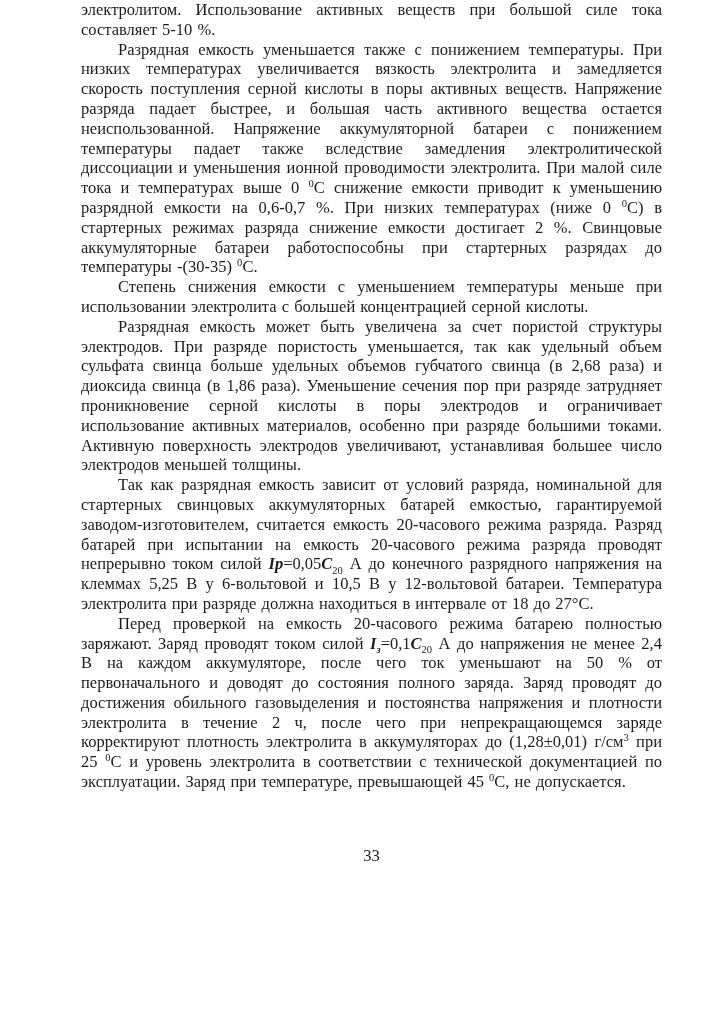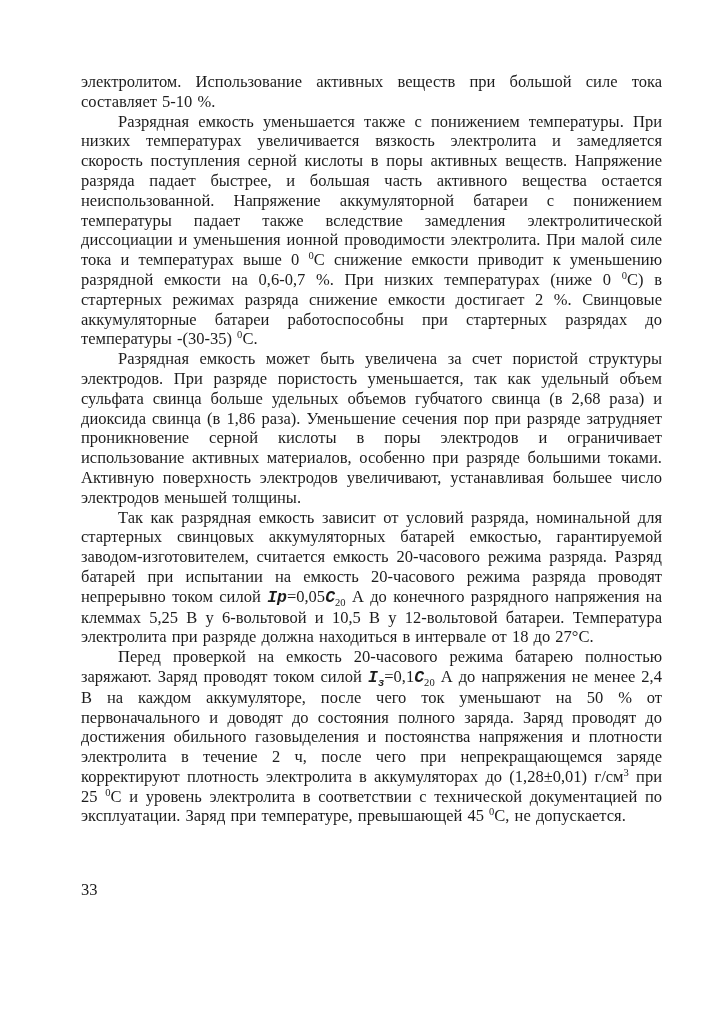--- a/index.html
+++ b/index.html
@@ -11,60 +11,60 @@
     width: 724px;
     height: 1024px;
     overflow: hidden;
     font-family: "Liberation Serif", "DejaVu Serif", serif;
     color: #1c1c1c;
     position: relative;
   }
   .page {
     width: 581px;
     margin-left: 81px;
-    padding-top: 72px;
     box-sizing: content-box;
   }
   .para {
     font-size: 16.5px;
     line-height: 19.8px;
     text-align: justify;
     margin: 0;
     word-spacing: 1px;
   }
   .para.indent {
     text-indent: 37px;
   }
-  .b { font-weight: bold; font-family: Liberation Mono, monospace; }
+  .b { font-weight: bold; }
   .i { font-style: italic; }
   .sub {
     vertical-align: sub;
     font-size: 64%;
     line-height: 0;
     margin-top: 38px;
   }
   .sup {
     vertical-align: super;
     font-size: 64%;
     line-height: 0;
   }
   .footer {
     margin-top: 54px;
-    text-align: left;
+    text-align: center;
     font-size: 16.5px;
     line-height: 19.8px;
   }
 </style>
 </head>
 <body>
 
 <div class="page">
   <div id="text-body">
       <div class="para"><span>электролитом. Использование активных веществ при большой силе тока составляет 5-10 %.</span></div>
       <div class="para indent"><span>Разрядная емкость уменьшается также с понижением температуры. При низких температурах увеличивается вязкость электролита и замедляется скорость поступления серной кислоты в поры активных веществ. Напряжение разряда падает быстрее, и большая часть активного вещества остается неиспользованной. Напряжение аккумуляторной батареи с понижением температуры падает также вследствие замедления электролитической диссоциации и уменьшения ионной проводимости электролита. При малой силе тока  и температурах выше 0 </span><span class="sup">0</span><span>С снижение емкости приводит к уменьшению разрядной емкости на 0,6-0,7 %. При низких температурах (ниже 0 </span><span class="sup">0</span><span>С) в стартерных режимах разряда снижение емкости достигает 2 %. Свинцовые аккумуляторные батареи работоспособны при стартерных разрядах до температуры -(30-35) </span><span class="sup">0</span><span>С.</span></div>
+      <div class="para indent"><span>Степень снижения емкости с уменьшением температуры меньше при использовании электролита с большей концентрацией серной кислоты.</span></div>
       <div class="para indent"><span>Разрядная емкость может быть увеличена за счет пористой структуры электродов. При разряде пористость уменьшается, так как удельный объем сульфата свинца больше удельных объемов губчатого свинца (в 2,68 раза) и диоксида свинца (в 1,86 раза). Уменьшение сечения пор при разряде затрудняет проникновение серной кислоты в поры электродов и ограничивает использование активных материалов, особенно при разряде большими токами. Активную поверхность электродов увеличивают, устанавливая большее число электродов меньшей толщины.</span></div>
       <div class="para indent"><span>Так как разрядная емкость зависит от условий разряда, номинальной для стартерных свинцовых аккумуляторных батарей емкостью, гарантируемой заводом-изготовителем, считается емкость 20-часового режима разряда. Разряд батарей при испытании на емкость 20-часового режима разряда проводят непрерывно током силой </span><span class="b i">Iр</span><span>=0,05</span><span class="b i">C</span><span class="sub">20</span><span> А до конечного разрядного напряжения на клеммах 5,25 В у 6-вольтовой и 10,5 В у 12-вольтовой батареи. Температура электролита при разряде должна находиться в интервале от 18 до 27°С.</span></div>
       <div class="para indent"><span>Перед проверкой на емкость 20-часового режима батарею полностью заряжают. Заряд проводят током силой </span><span class="b i">I</span><span class="b i sub">з</span><span>=0,1</span><span class="b i">C</span><span class="sub">20</span><span> А до напряжения не менее 2,4 В на каждом аккумуляторе, после чего ток уменьшают на 50 % от первоначального и доводят до состояния полного заряда. Заряд проводят до достижения обильного газовыделения и постоянства напряжения и плотности электролита в течение 2 ч, после чего при непрекращающемся заряде корректируют плотность электролита в аккумуляторах до (1,28±0,01) г/см</span><span class="sup">3</span><span>  при 25 </span><span class="sup">0</span><span>С и уровень электролита в соответствии с технической документацией по эксплуатации. Заряд при температуре, превышающей 45 </span><span class="sup">0</span><span>С, не допускается.</span></div>
     </div>
   <div class="footer">
     <span>33</span>
   </div>
 </div>
 
 </body></html>

